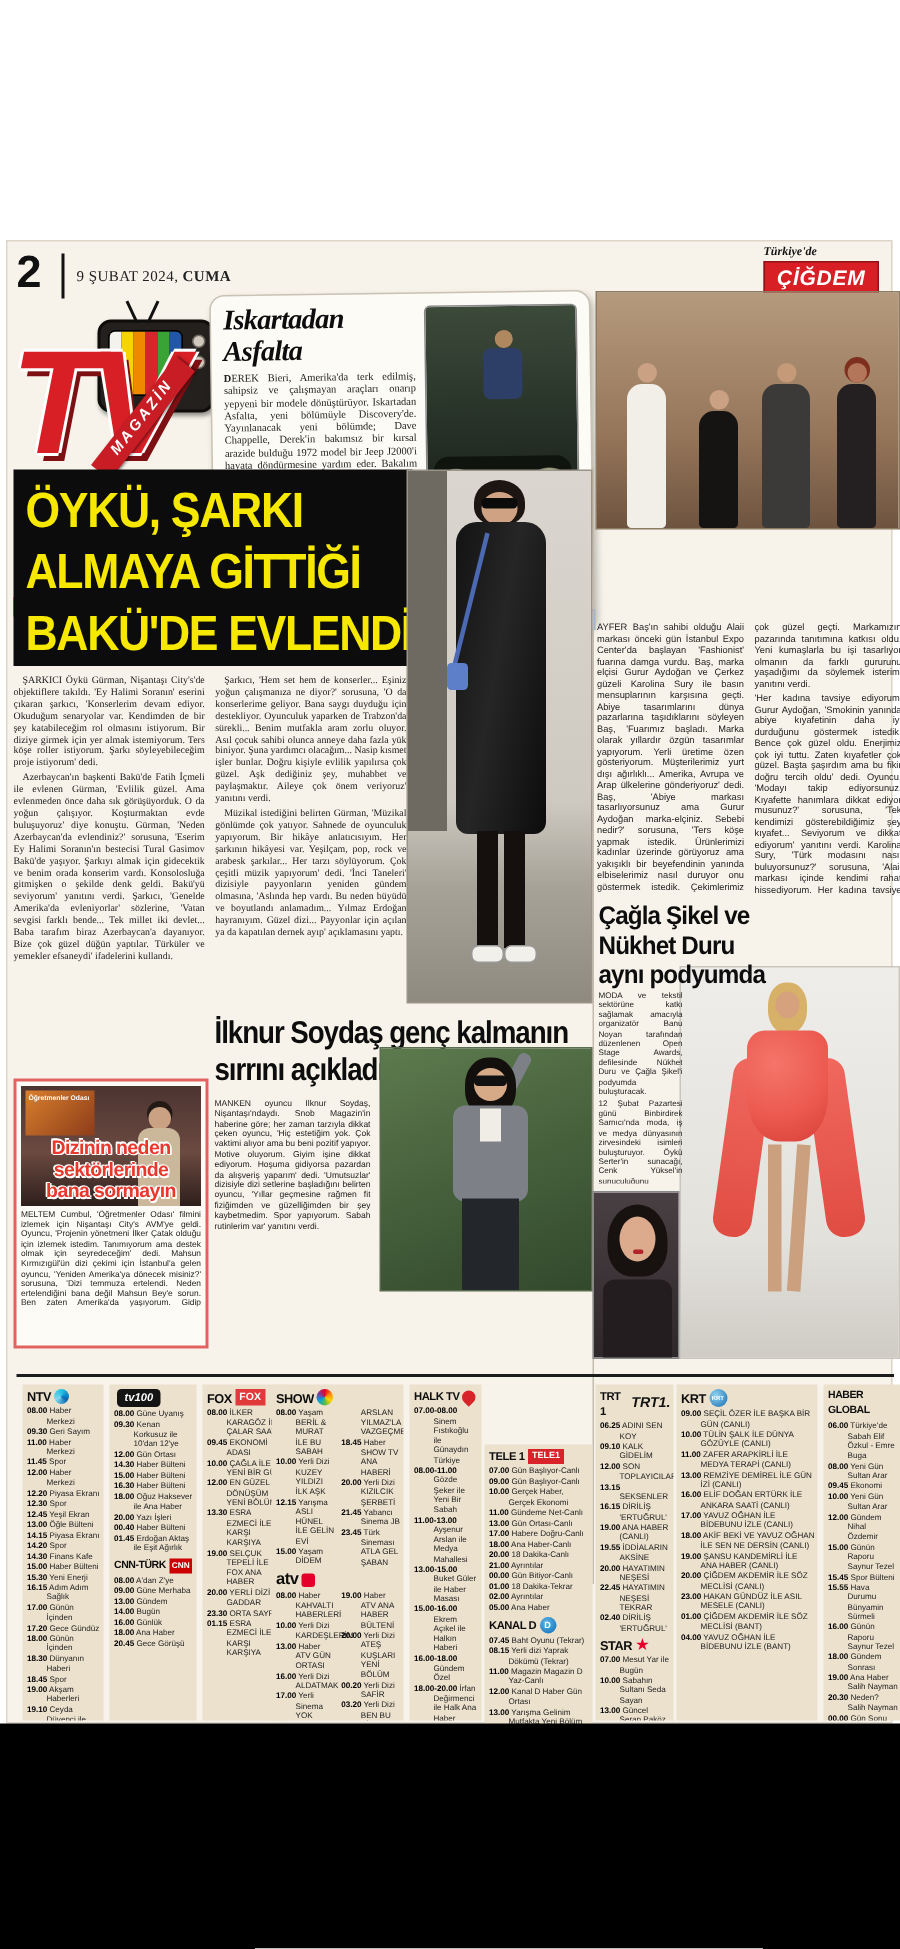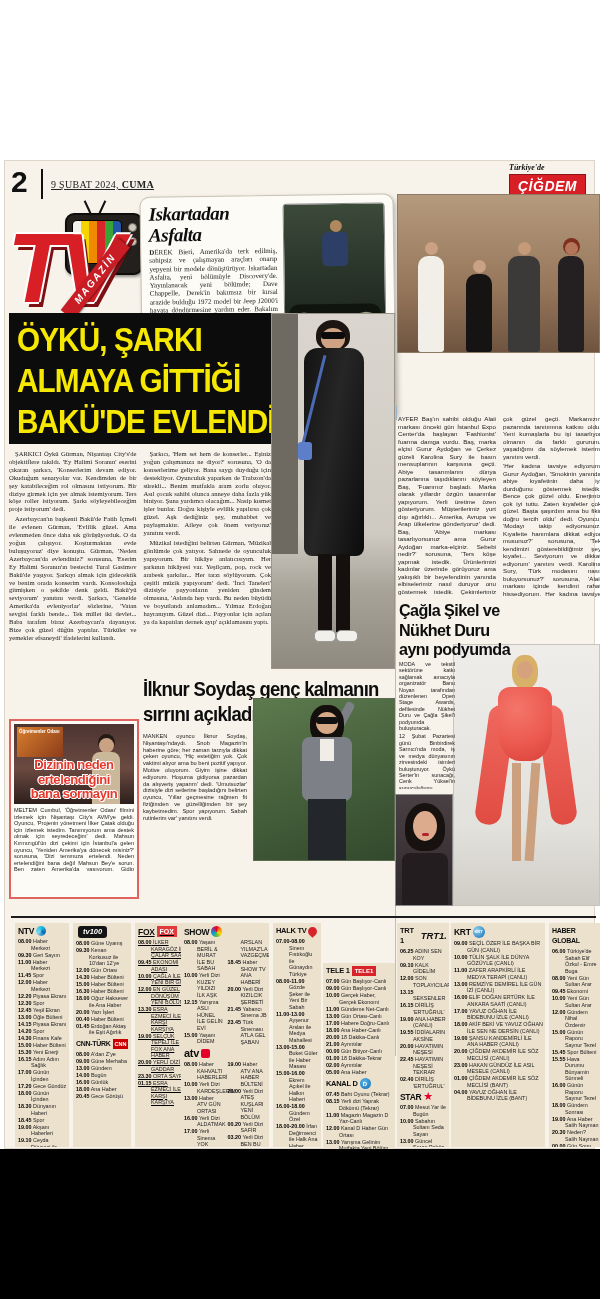--- a/index.html
+++ b/index.html
@@ -4,21 +4,21 @@
 <style>
   html,body{margin:0;padding:0;background:#ffffff;}
   body{width:600px;height:1299px;position:relative;overflow:hidden;font-family:"Liberation Sans",sans-serif;}
   .abs{position:absolute;}
   
   #paper{left:4px;top:160px;width:591px;height:989px;background:#f7f3ea;border:1px solid #ddd6c8;box-sizing:border-box;}
   #black-band{left:0;top:1149px;width:600px;height:150px;background:#000;}
   
   .pagenum{left:6px;top:6px;font:900 30px/30px "Liberation Sans",sans-serif;color:#111;}
   .pagebar{left:36px;top:8px;width:2px;height:30px;background:#111;}
-  .issuedate{left:46px;top:18px;font:400 10px/12px "Liberation Serif",serif;color:#222;letter-spacing:.3px;text-decoration:underline;}
+  .issuedate{left:46px;top:18px;font:400 10px/12px "Liberation Serif",serif;color:#222;letter-spacing:.3px;}
   .issuedate b{font-weight:900;}
   .brandwrap{right:8px;top:2px;text-align:left;}
   .brandtop{font:italic 700 8px/10px "Liberation Serif",serif;color:#111;}
   .brandbox{display:inline-block;background:#d81f26;border:1px solid #8e1418;padding:2px 8px;margin-top:1px;}
   .brandbox span{font:italic 900 14px/15px "Liberation Sans",sans-serif;color:#fff;letter-spacing:.5px;}
   
   #tvlogo{left:4px;top:50px;width:132px;height:185px;}
   .tvset{left:56px;top:2px;width:74px;height:58px;background:#23201e;border-radius:9px;border:2px solid #0e0d0c;box-shadow:1px 2px 3px rgba(0,0,0,.4);}
   .tvscreen{left:5px;top:5px;width:48px;height:42px;border-radius:5px;overflow:hidden;display:flex;border:1px solid #000;}
   .tvscreen i{flex:1;}
@@ -296,21 +296,21 @@
     <div class="nk-top"></div>
   </div>
 
   <div id="meltem" class="abs">
     <div class="mel-photo">
       <div class="mel-poster">Öğretmenler Odası</div>
       <div class="mel-head"></div>
       <div class="mel-fig"></div>
       <div class="mel-ovl">
         <div>Dizinin neden</div>
-        <div>ertelendiğini</div>
+        <div>sektörlerinde</div>
         <div>bana sormayın</div>
       </div>
     </div>
     <div class="mel-body">MELTEM Cumbul, 'Öğretmenler Odası' filmini izlemek için Nişantaşı City's AVM'ye geldi. Oyuncu, 'Projenin yönetmeni İlker Çatak olduğu için izlemek istedim. Tanımıyorum ama destek olmak için seyredeceğim' dedi. Mahsun Kırmızıgül'ün dizi çekimi için İstanbul'a gelen oyuncu, 'Yeniden Amerika'ya dönecek misiniz?' sorusuna, 'Dizi temmuza ertelendi. Neden ertelendiğini bana değil Mahsun Bey'e sorun. Ben zaten Amerika'da yaşıyorum. Gidip geleceğim' yanıtını verdi.</div>
   </div>
 
   <div id="ilk-head" class="abs">
     <div>İlknur Soydaş genç kalmanın</div>
     <div>sırrını açıkladı</div>
   </div>
@@ -380,21 +380,21 @@
         <div class="entries">
           <div class="entry"><b>08.00</b> A'dan Z'ye</div>
           <div class="entry"><b>09.00</b> Güne Merhaba</div>
           <div class="entry"><b>13.00</b> Gündem</div>
           <div class="entry"><b>14.00</b> Bugün</div>
           <div class="entry"><b>16.00</b> Günlük</div>
           <div class="entry"><b>18.00</b> Ana Haber</div>
           <div class="entry"><b>20.45</b> Gece Görüşü</div>
         </div>
       </div>
-    <div class="gcol" style="left: 124px; width: 56px; text-decoration: underline;">
+    <div class="gcol" style="left: 124px; width: 56px;">
         <div class="ch-head fox">
           <b>FOX</b>
           <i class="ico ico-fox">FOX</i>
         </div>
         <div class="entries">
           <div class="entry"><b>08.00</b> İLKER KARAGÖZ İLE ÇALAR SAAT</div>
           <div class="entry"><b>09.45</b> EKONOMİ ADASI</div>
           <div class="entry"><b>10.00</b> ÇAĞLA İLE YENİ BİR GÜN</div>
           <div class="entry"><b>12.00</b> EN GÜZEL DÖNÜŞÜM YENİ BÖLÜM</div>
           <div class="entry"><b>13.30</b> ESRA EZMECİ İLE KARŞI KARŞIYA</div>

